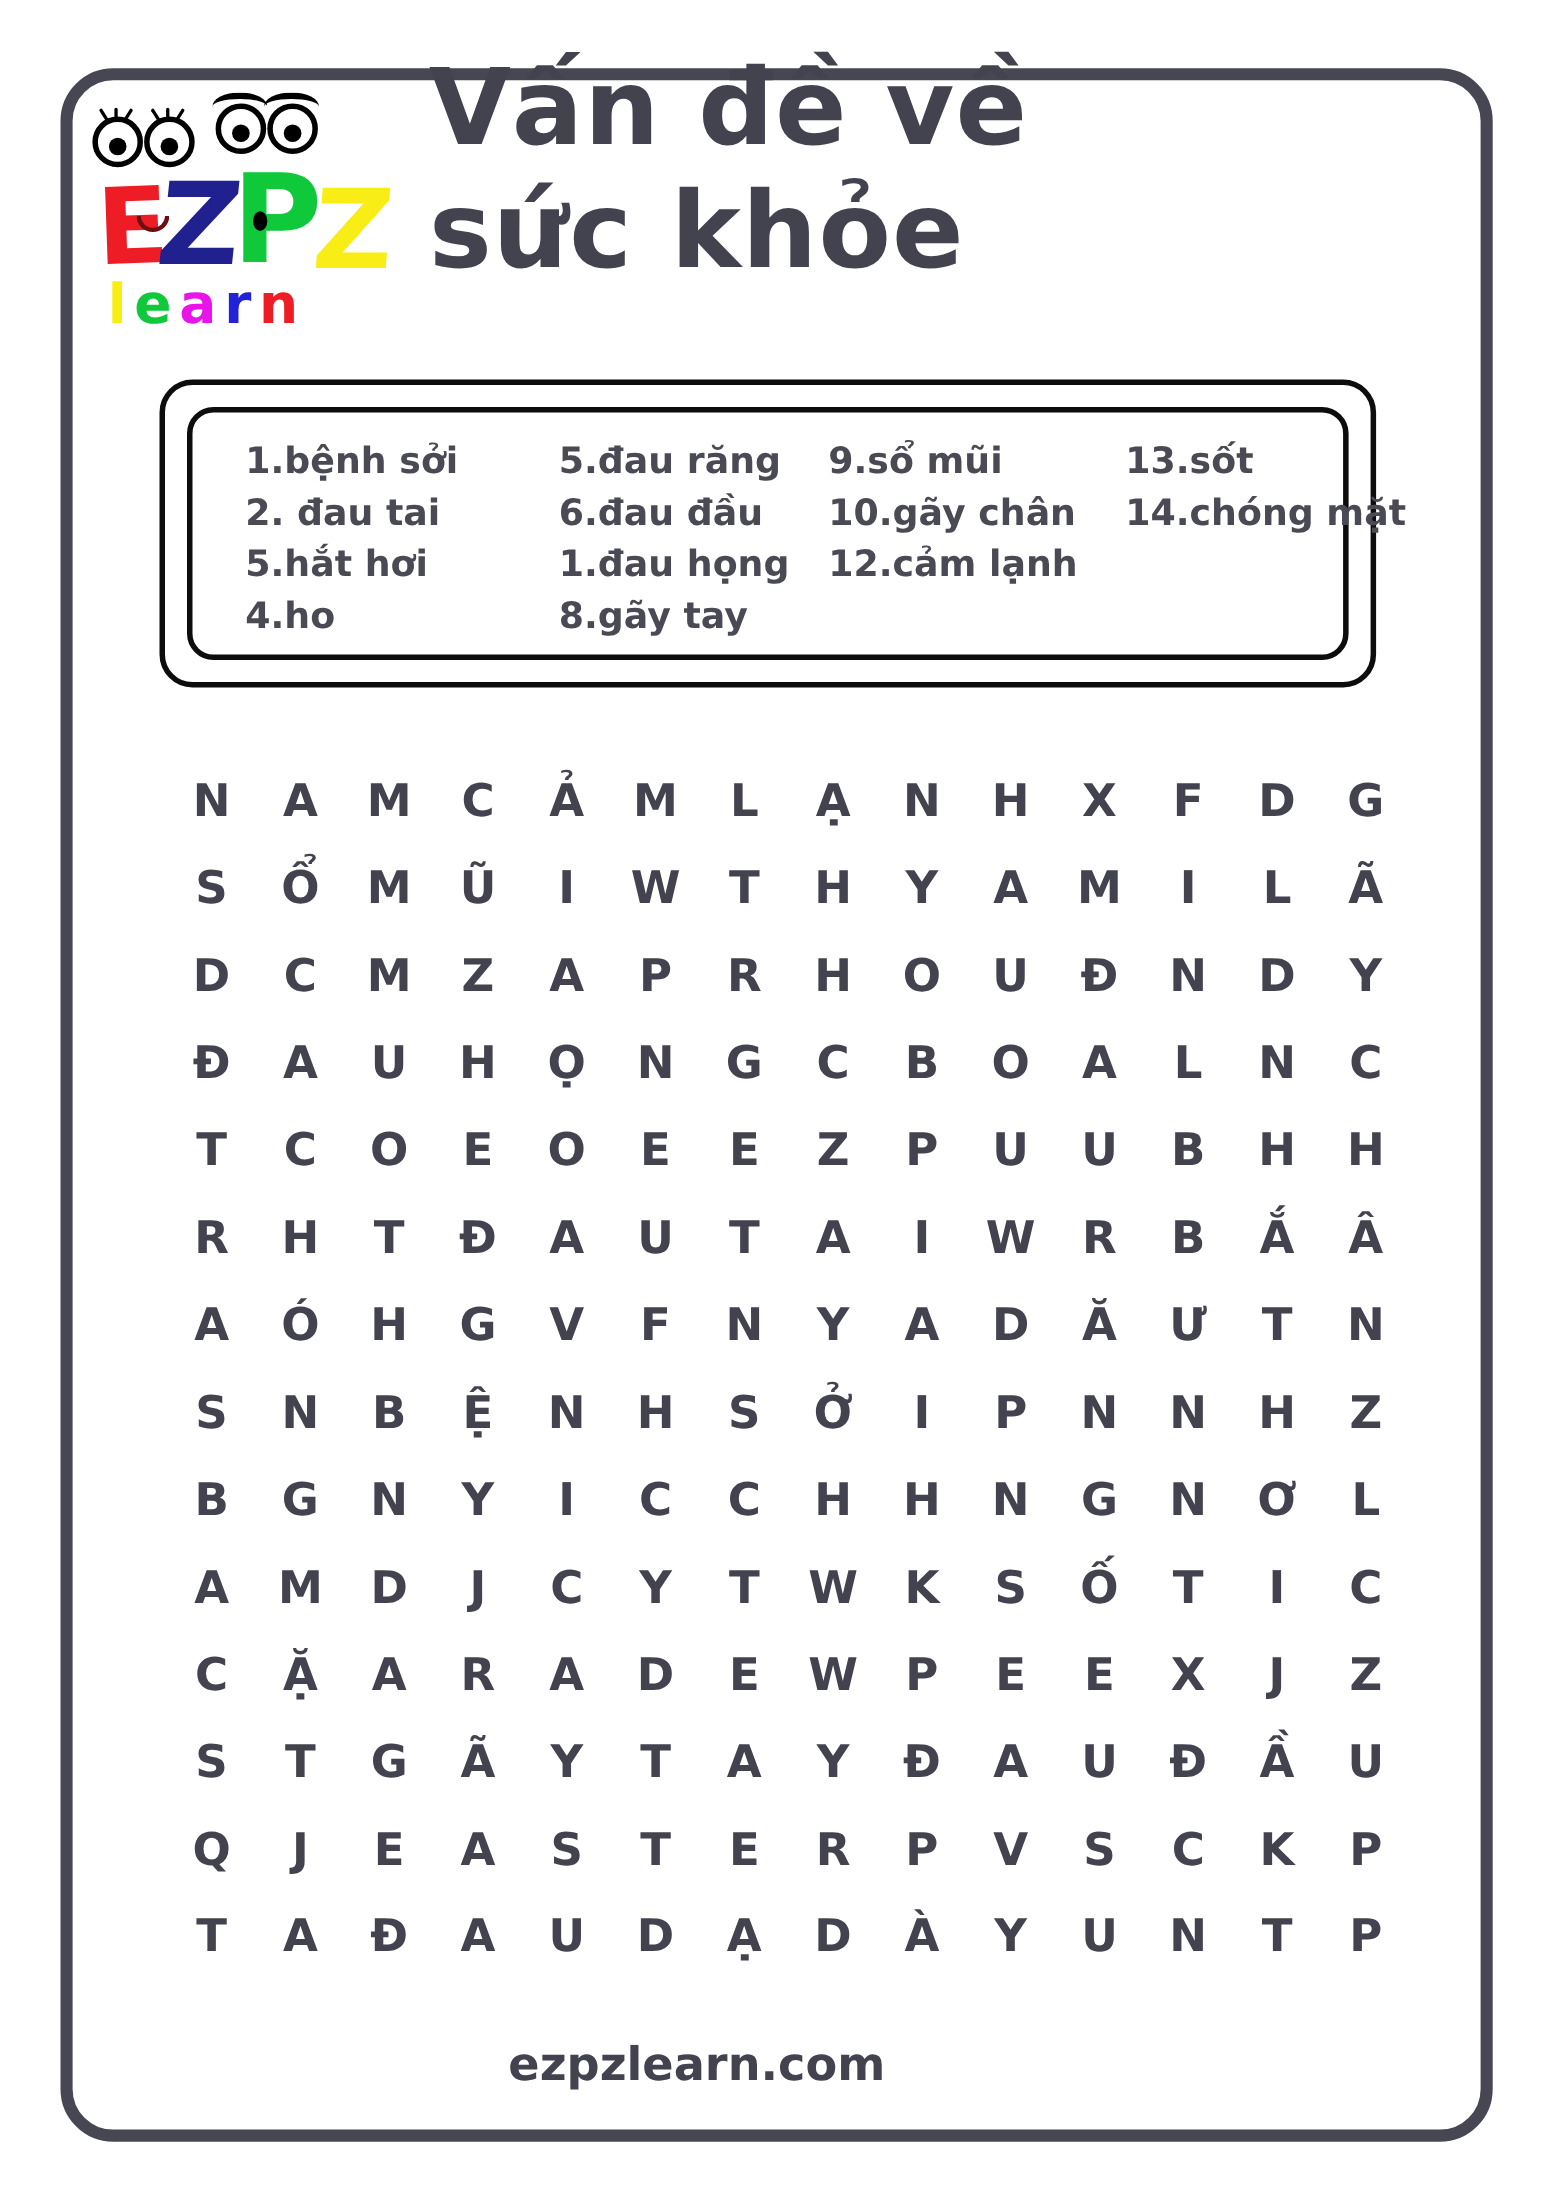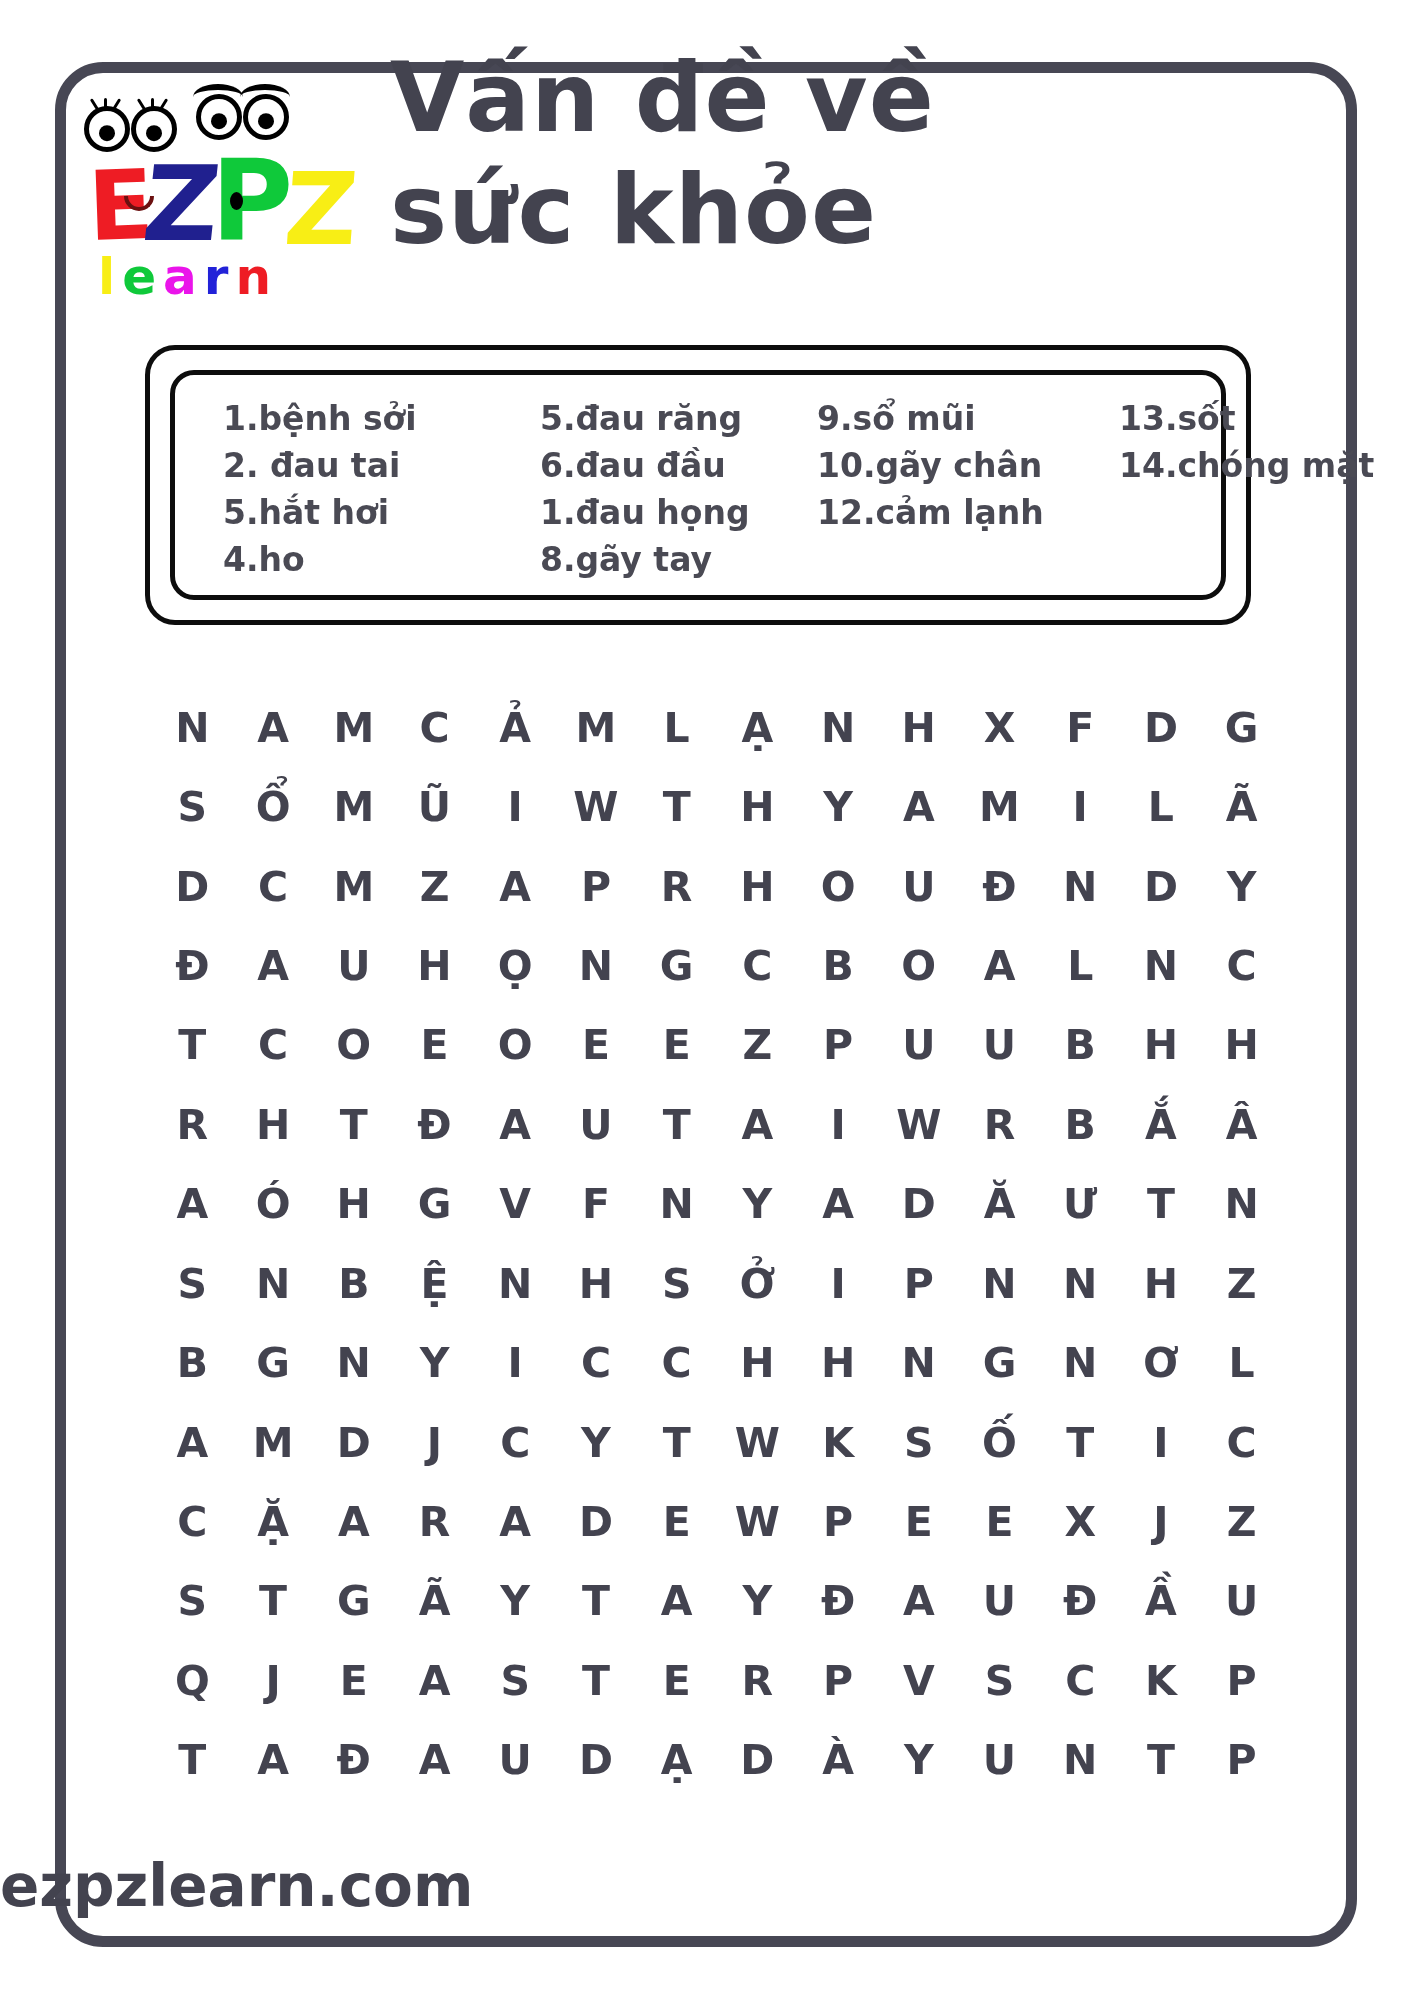--- a/index.html
+++ b/index.html
@@ -64,39 +64,39 @@
 
   
   .word-box-outer {
     position:absolute; left:145px; top:345px; width:1106px; height:280px;
     border:5px solid #0d0d0d; border-radius:30px; box-sizing:border-box; padding:20px;
   }
   .word-box-inner {
     width:100%; height:100%; border:5px solid #0d0d0d; border-radius:24px;
     box-sizing:border-box; padding:20px 0 0 48px;
   }
-  .word-list { display:grid; grid-template-columns:285px 245px 270px auto;gap:32px; }
+  .word-list { display:grid; grid-template-columns:285px 245px 270px auto; }
   .word-item {
     font-weight:bold; font-size:33px; line-height:47px; color:#4a4a54; white-space:nowrap;
   }
 
   
   .letter-grid {
     position:absolute; left:152px; top:688px; width:1130px; height:1112px;
     display:grid; grid-template-columns:repeat(14,1fr); grid-template-rows:repeat(14,1fr);
   }
   .grid-cell {
     display:flex; align-items:center; justify-content:center;
     font-weight:bold; font-size:41px; color:#43434f;
   }
 
   
   .footer {
-    position:absolute; left:0; top:1852px; width:1267px; 
-    font-weight:bold; font-size:58px; color:#43434f;
+    position:absolute; left:0; top:1852px; width:1267px; text-align:center;
+    font-weight:bold; font-size:42px; color:#43434f;
   }
 </style>
 </head>
 <body>
 
 <div class="page">
 
   <div class="page-border"></div>
 
   <div class="logo">

